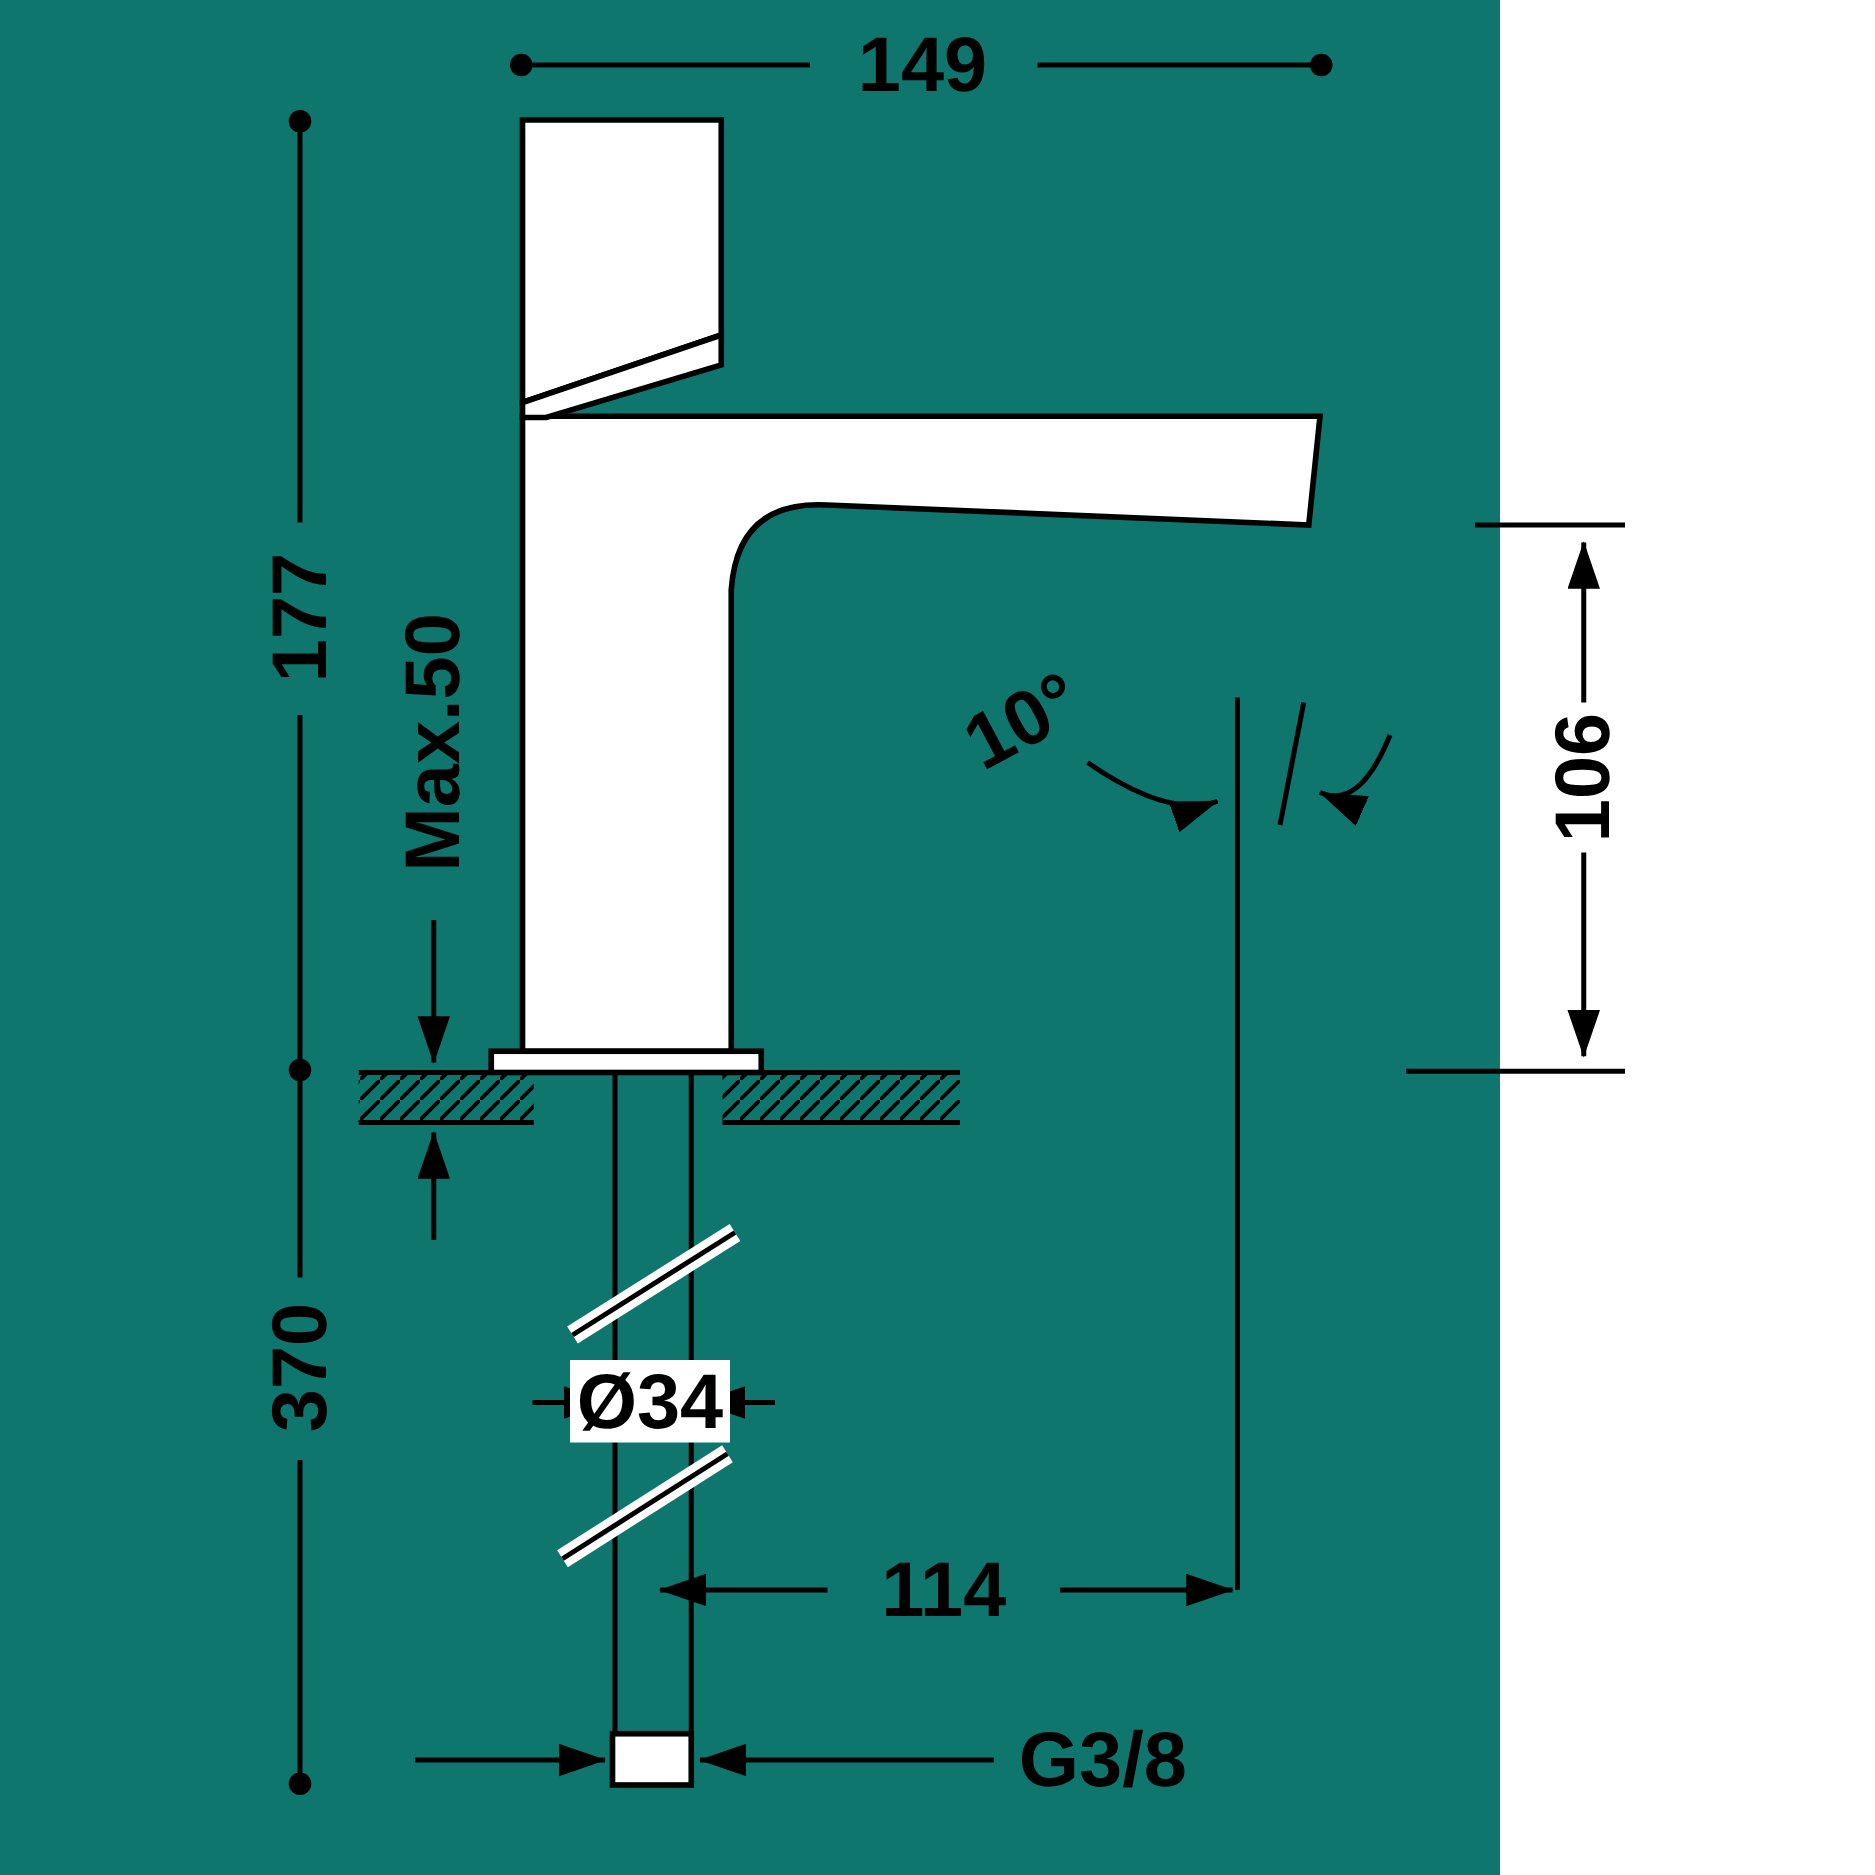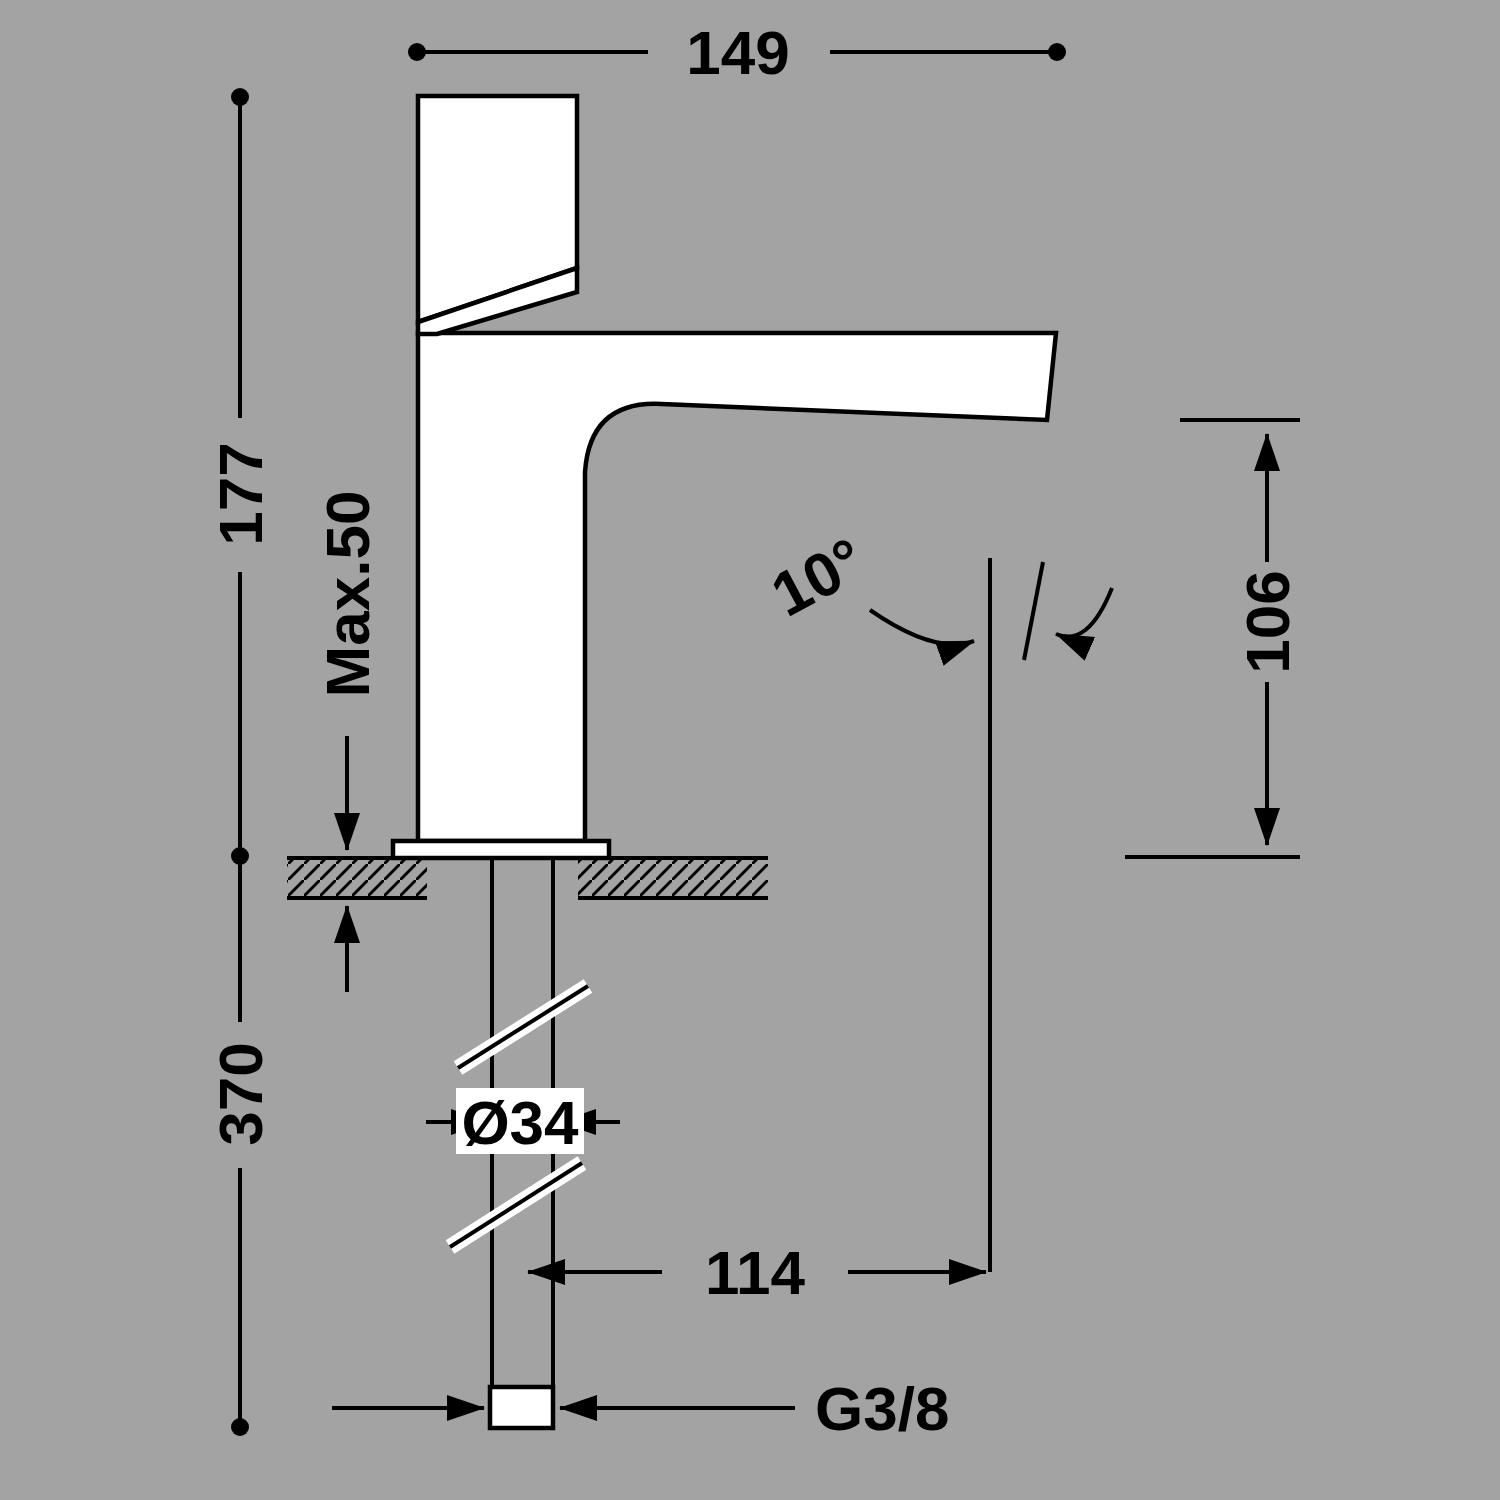--- a/index.html
+++ b/index.html
@@ -1,23 +1,23 @@
 <!DOCTYPE html>
 <html><head>
 <meta charset="utf-8">
 <style>
   html, body {
     margin: 0;
     padding: 0;
     background: #ffffff;
   }
   .canvas {
-    width: 1500px;
+    width: 1200px;
     height: 1500px;
-    background: #a3a3a3;
+    background: #0f766e;
     position: relative;
     font-family: "Liberation Sans", sans-serif;
   }
   svg { display: block; }
   .dim-text {
     font-family: "Liberation Sans", sans-serif;
     font-weight: bold;
     font-size: 62px;
     fill: #000000;
   }

